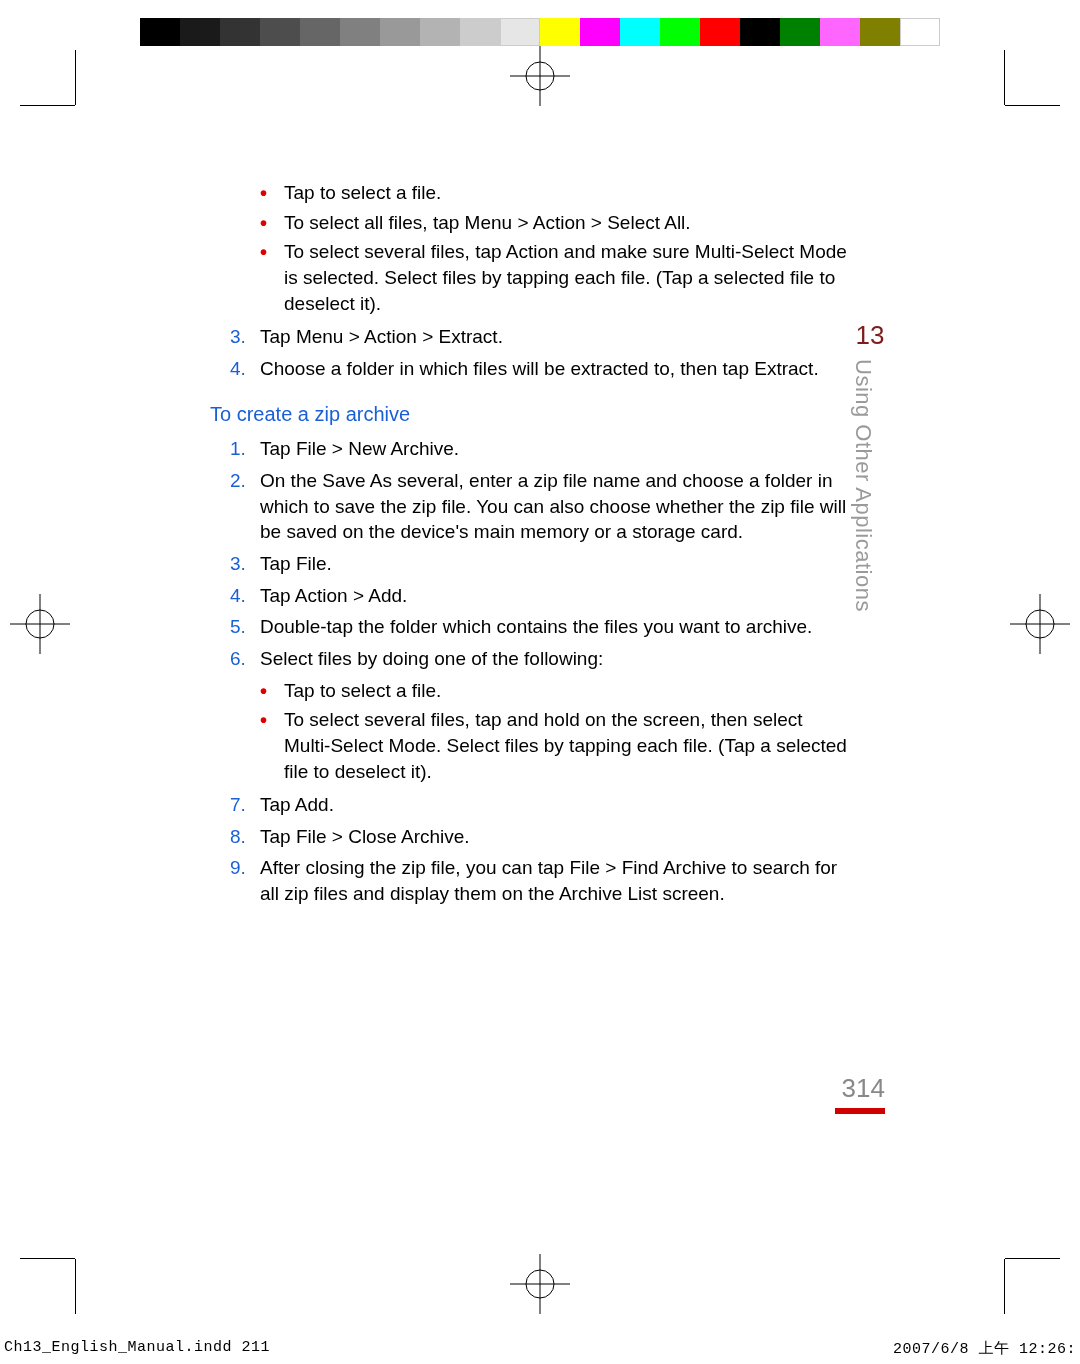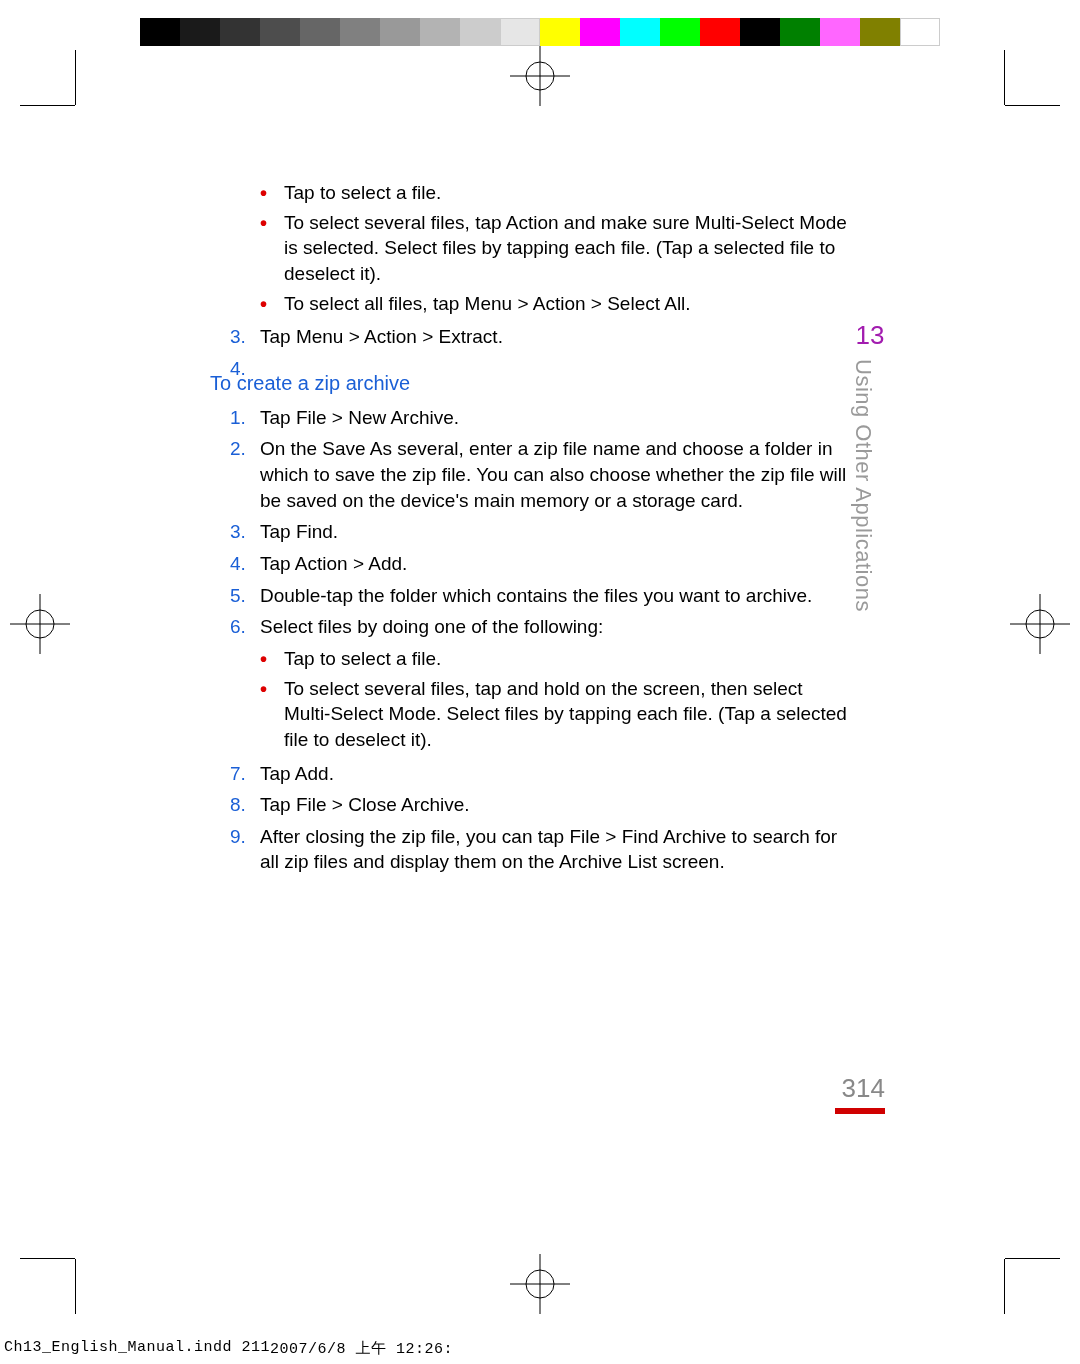--- a/index.html
+++ b/index.html
@@ -33,30 +33,30 @@
   .bullets li::before { content: "•"; color: #d00; position: absolute; left: 0; top: 0; font-size: 20px; font-weight: bold; }
 
   .nums { margin-left: 20px; }
   .nums li { list-style: none; position: relative; padding-left: 30px; margin-bottom: 6px; }
   .nums li .num { position: absolute; left: 0; top: 0; color: #1a5fd6; font-weight: 500; }
 
   .section-heading { color: #1a5fd6; font-size: 20px; margin-top: 20px; margin-bottom: 8px; font-weight: 400; }
 
   
   .sidetab { position: absolute; right: 190px; top: 320px; width: 40px; text-align: center; }
-  .sidetab .chapter { color: #a21caf; font-size: 26px; font-weight: 400; }
+  .sidetab .chapter { color: #7f1d1d; font-size: 26px; font-weight: 400; }
   .sidetab .chaptitle { writing-mode: vertical-rl; color: #9a9a9a; font-size: 22px; margin-top: 8px; font-family: "Segoe UI Light", Arial, sans-serif; letter-spacing: 0.5px; }
 
   
   .pagenum-wrap { position: absolute; right: 195px; bottom: 250px; text-align: right; }
   .pagenum { color: #888; font-size: 26px; font-family: "Segoe UI Light", Arial, sans-serif; }
   .redbar { width: 50px; height: 6px; background: #d00000; margin-top: 4px; float: right; }
 
   
-  .footer { position: absolute; bottom: 6px; left: 4px; right: 4px; display: flex; font-family: "Courier New", monospace; font-size: 15px; letter-spacing: 0.5px; }
+  .footer { position: absolute; bottom: 6px; left: 4px; right: 4px; display: flex; justify-content: space-between; font-family: "Courier New", monospace; font-size: 15px; letter-spacing: 0.5px; }
 </style>
 </head>
 <body>
 
 <div class="page">
 
   <div class="colorbar">
     <div style="background:#000000" class="cb-grey"></div>
     <div style="background:#1a1a1a" class="cb-grey"></div>
     <div style="background:#333333" class="cb-grey"></div>
@@ -114,35 +114,35 @@
   <div class="crop crop-v" style="top:50px;right:75px"></div>
   <div class="crop crop-h" style="bottom:105px;left:20px"></div>
   <div class="crop crop-v" style="bottom:50px;left:75px"></div>
   <div class="crop crop-h" style="bottom:105px;right:20px"></div>
   <div class="crop crop-v" style="bottom:50px;right:75px"></div>
 
   <div class="content">
 
     <ul class="bullets">
       <li><span>Tap to select a file.</span></li>
+      <li><span>To select all files, tap Menu &gt; Action &gt; Select All.</span></li>
       <li><span>To select several files, tap Action and make sure Multi-Select Mode is selected. Select files by tapping each file. (Tap a selected file to deselect it).</span></li>
-      <li><span>To select all files, tap Menu &gt; Action &gt; Select All.</span></li>
     </ul>
 
     <ol class="nums">
       <li><span class="num">3.</span><span>Tap Menu &gt; Action &gt; Extract.</span></li>
-      <li><span class="num">4.</span></li>
+      <li><span class="num">4.</span><span>Choose a folder in which files will be extracted to, then tap Extract.</span></li>
     </ol>
 
     <div class="section-heading">To create a zip archive</div>
 
     <ol class="nums">
       <li><span class="num">1.</span><span>Tap File &gt; New Archive.</span></li>
       <li><span class="num">2.</span><span>On the Save As several, enter a zip file name and choose a folder in which to save the zip file. You can also choose whether the zip file will be saved on the device's main memory or a storage card.</span></li>
-      <li><span class="num">3.</span><span>Tap Find.</span></li>
+      <li><span class="num">3.</span><span>Tap File.</span></li>
       <li><span class="num">4.</span><span>Tap Action &gt; Add.</span></li>
       <li><span class="num">5.</span><span>Double-tap the folder which contains the files you want to archive.</span></li>
       <li><span class="num">6.</span><span>Select files by doing one of the following:</span></li>
     </ol>
 
     <ul class="bullets">
       <li><span>Tap to select a file.</span></li>
       <li><span>To select several files, tap and hold on the screen, then select Multi-Select Mode. Select files by tapping each file. (Tap a selected file to deselect it).</span></li>
     </ul>
 

